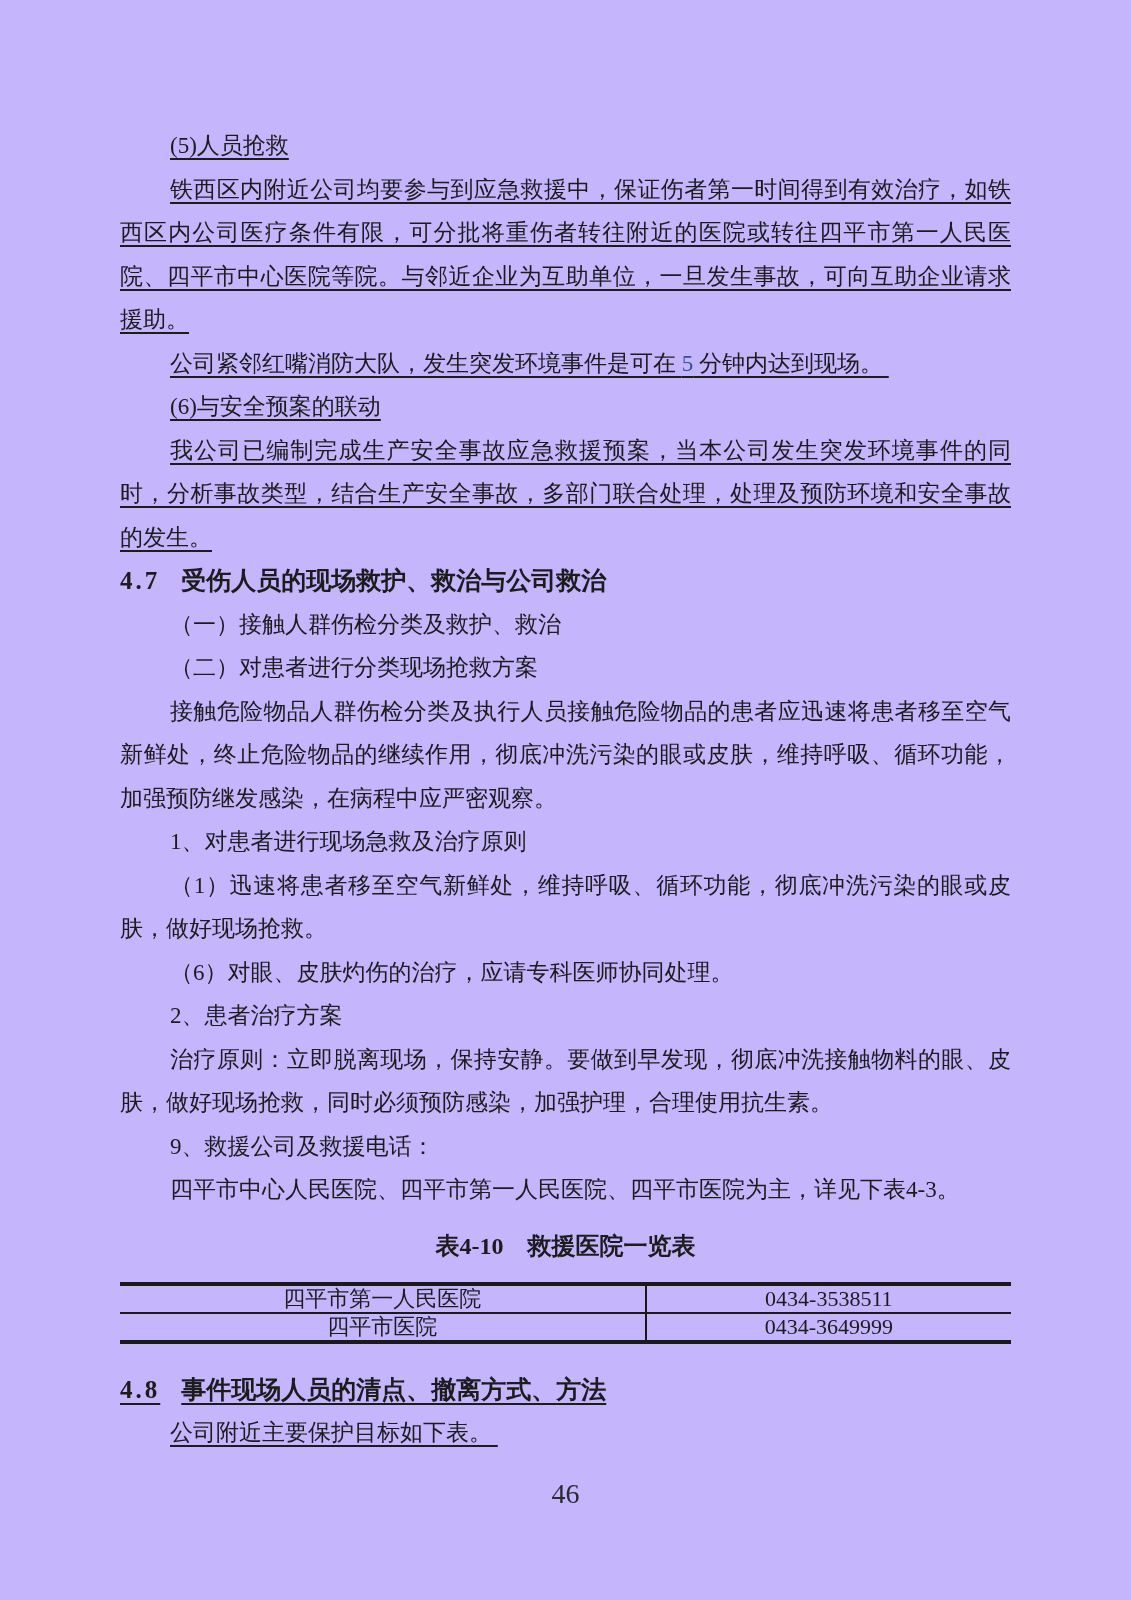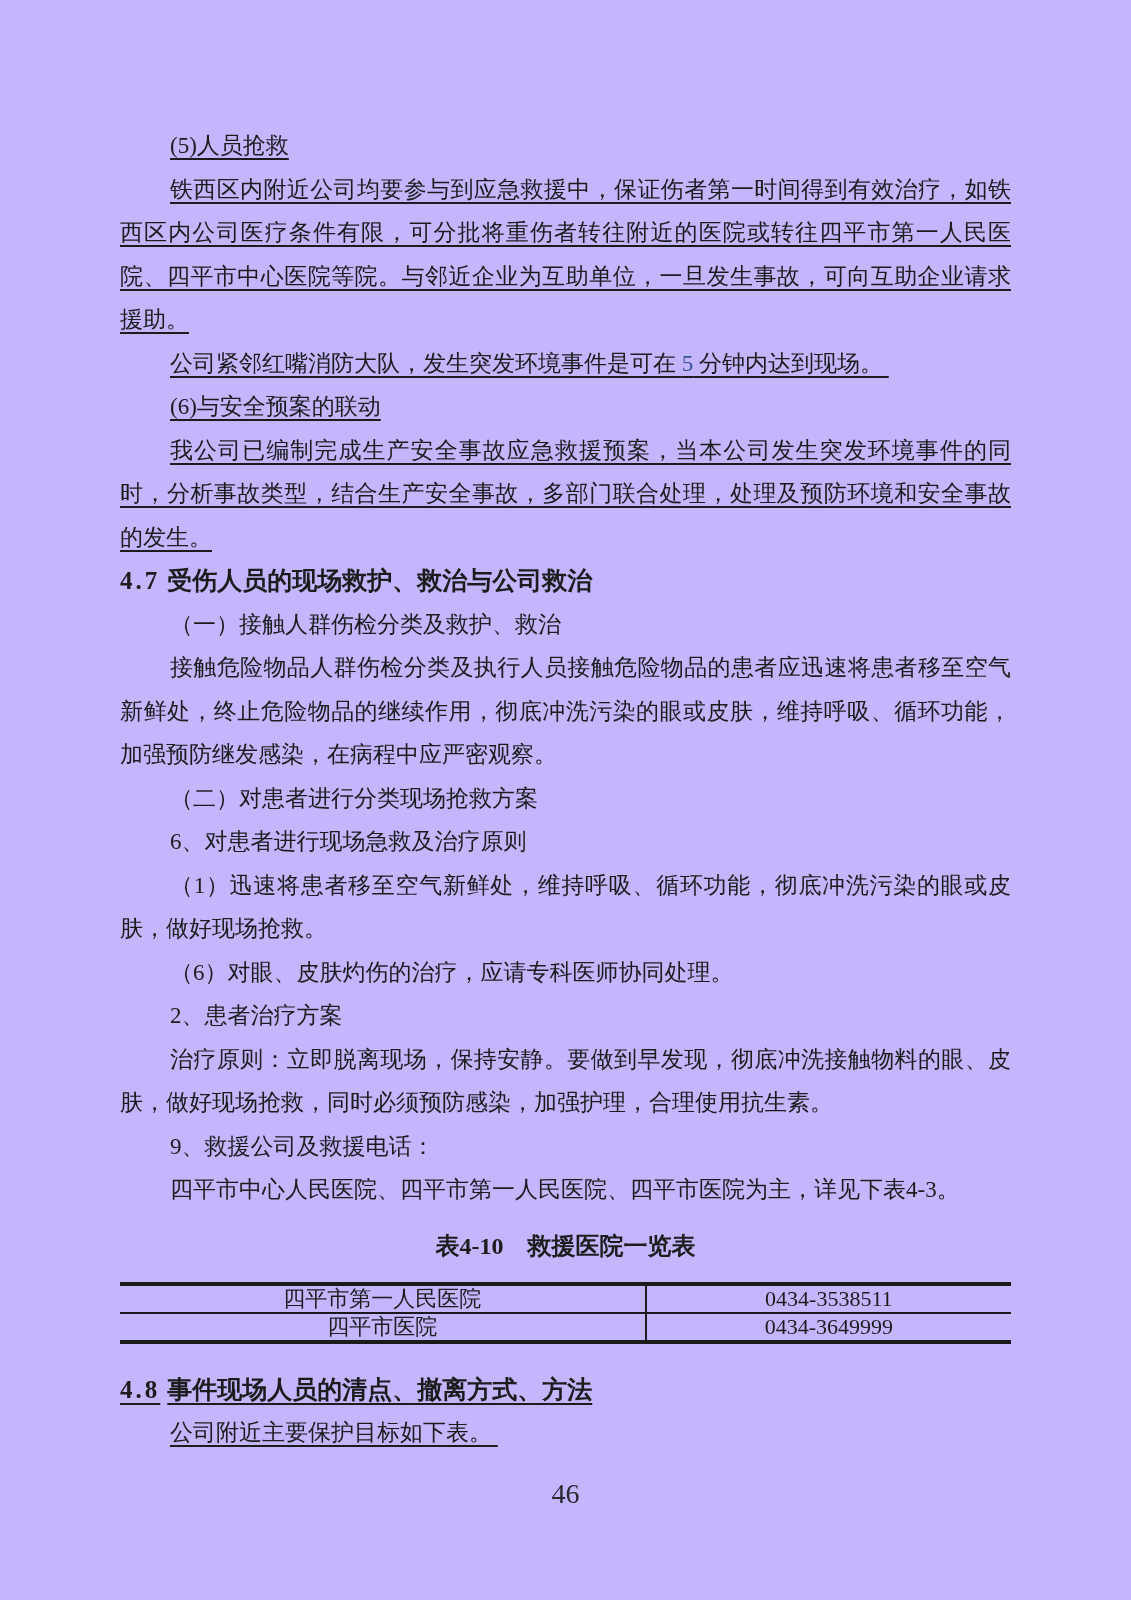--- a/index.html
+++ b/index.html
@@ -39,21 +39,21 @@
   .hl { color: #35509c; }
   .heading {
     margin: 0;
     font-size: 25px;
     font-weight: bold;
     line-height: 43.5px;
     text-align: left;
   }
   .heading .hnum {
     letter-spacing: 3px;
-    margin-right: 7px;
+    margin-right: 21px;
   }
   .caption {
     margin: 14px 0 16px 0;
     font-size: 24px;
     font-weight: bold;
     line-height: 40px;
     text-align: center;
     text-indent: 0;
   }
   table.hospitals {
@@ -103,25 +103,25 @@
     <p class="para indent u"><span>公司紧邻红嘴消防大队，发生突发环境事件是可在 </span><span class="hl">5</span><span> 分钟内达到现场。&nbsp;</span></p>
 
     <p class="para indent u">(6)与安全预案的联动</p>
 
     <p class="para indent u">我公司已编制完成生产安全事故应急救援预案，当本公司发生突发环境事件的同时，分析事故类型，结合生产安全事故，多部门联合处理，处理及预防环境和安全事故的发生。</p>
 
     <p class="heading"><span class="hnum">4.7</span><span>受伤人员的现场救护、救治与公司救治</span></p>
 
     <p class="para indent">（一）接触人群伤检分类及救护、救治</p>
 
+    <p class="para indent">（二）对患者进行分类现场抢救方案</p>
+
     <p class="para indent">接触危险物品人群伤检分类及执行人员接触危险物品的患者应迅速将患者移至空气新鲜处，终止危险物品的继续作用，彻底冲洗污染的眼或皮肤，维持呼吸、循环功能，加强预防继发感染，在病程中应严密观察。</p>
 
-    <p class="para indent">（二）对患者进行分类现场抢救方案</p>
-
-    <p class="para indent">6、对患者进行现场急救及治疗原则</p>
+    <p class="para indent">1、对患者进行现场急救及治疗原则</p>
 
     <p class="para indent">（1）迅速将患者移至空气新鲜处，维持呼吸、循环功能，彻底冲洗污染的眼或皮肤，做好现场抢救。</p>
 
     <p class="para indent">（6）对眼、皮肤灼伤的治疗，应请专科医师协同处理。</p>
 
     <p class="para indent">2、患者治疗方案</p>
 
     <p class="para indent">治疗原则：立即脱离现场，保持安静。要做到早发现，彻底冲洗接触物料的眼、皮肤，做好现场抢救，同时必须预防感染，加强护理，合理使用抗生素。</p>
 
     <p class="para indent">9、救援公司及救援电话：</p>

